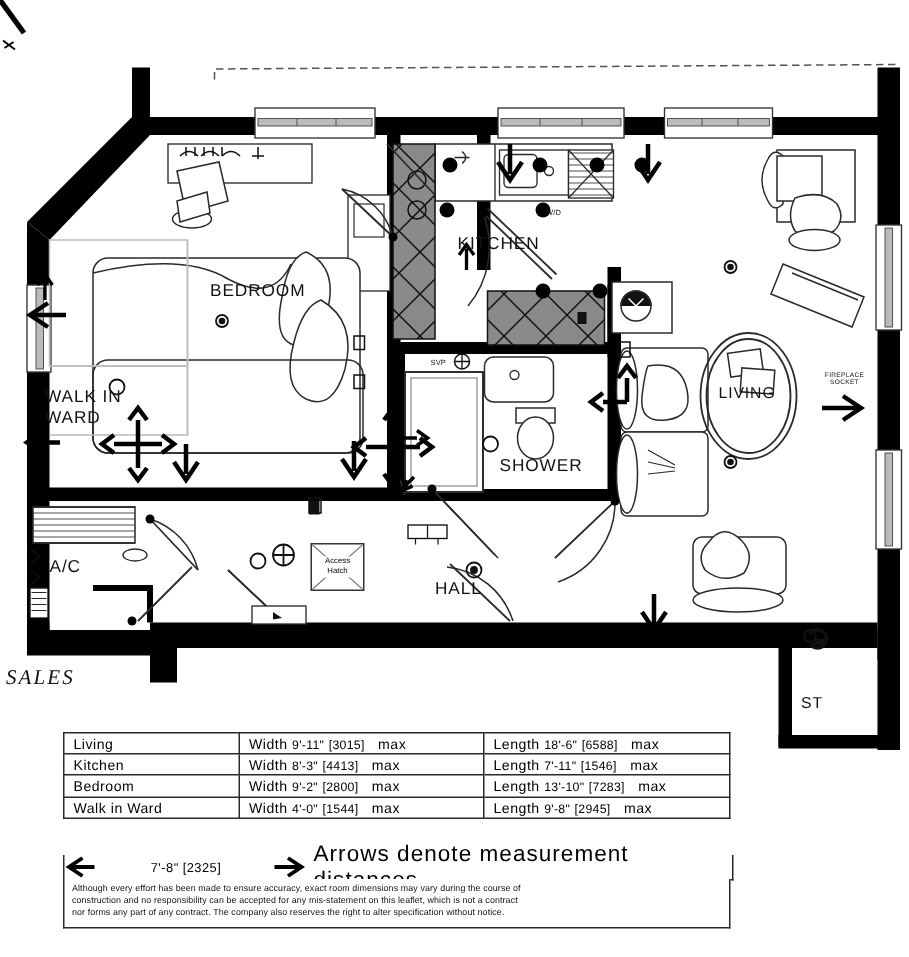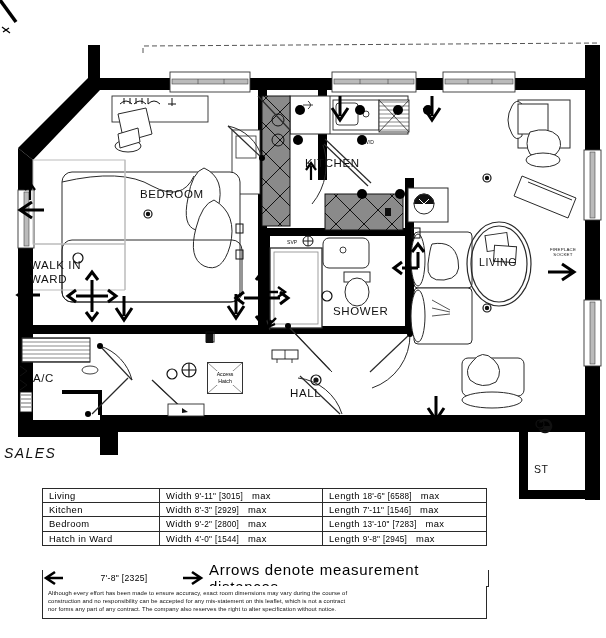--- a/index.html
+++ b/index.html
@@ -26,21 +26,21 @@
   .rlabel.micro{font-size:5px;letter-spacing:0.1px;}
 
   #label-walkin{left:30px;top:258px;width:70px;line-height:14px;}
   #label-bedroom{left:140px;top:188px;}
   #label-kitchen{left:305px;top:157px;}
   #label-shower{left:333px;top:305px;}
   #label-hall{left:254px;top:387px;margin-left:36px;}
   #label-living{left:479px;top:256px;}
   #label-st{left:534px;top:463px;}
   #label-ac{left:33px;top:372px;}
-  #label-sales{left:4px;top:445px;font-style:italic;font-size:14px;letter-spacing:1.4px;font-family:Liberation Sans, sans-serif;}
+  #label-sales{left:4px;top:445px;font-style:italic;font-size:14px;letter-spacing:1.4px;font-family:Liberation Serif, serif;}
   #label-wd{left:364px;top:139px;}
   #label-svp{left:287px;top:239px;}
   #label-fireplace{left:546px;top:247px;width:34px;text-align:center;}
 
   .access-hatch{
     position:absolute;left:207px;top:362px;width:34px;height:30px;
     border:1px solid #333;
     font-size:5.2px;line-height:7px;text-align:center;
     display:flex;flex-direction:column;align-items:center;justify-content:center;
     background:transparent;
@@ -539,30 +539,30 @@
 <div class="table-wrap">
   <table class="dims">
     <tbody>
       <tr>
         <td class="rm">Living</td>
         <td class="w"><span>Width</span> <span class="num">9'-11"</span> <span class="num">[3015]</span> <span class="maxw">max</span></td>
         <td class="l"><span>Length</span> <span class="num">18'-6"</span> <span class="num">[6588]</span> <span class="maxw">max</span></td>
       </tr>
       <tr>
         <td class="rm">Kitchen</td>
-        <td class="w"><span>Width</span> <span class="num">8'-3"</span> <span class="num">[2929]</span> <span class="maxw">max</span></td>
+        <td class="w"><span>Width</span> <span class="num">8'-3"</span> <span class="num">[4413]</span> <span class="maxw">max</span></td>
         <td class="l"><span>Length</span> <span class="num">7'-11"</span> <span class="num">[1546]</span> <span class="maxw">max</span></td>
       </tr>
       <tr>
         <td class="rm">Bedroom</td>
         <td class="w"><span>Width</span> <span class="num">9'-2"</span> <span class="num">[2800]</span> <span class="maxw">max</span></td>
         <td class="l"><span>Length</span> <span class="num">13'-10"</span> <span class="num">[7283]</span> <span class="maxw">max</span></td>
       </tr>
       <tr>
-        <td class="rm">Hatch in Ward</td>
+        <td class="rm">Walk in Ward</td>
         <td class="w"><span>Width</span> <span class="num">4'-0"</span> <span class="num">[1544]</span> <span class="maxw">max</span></td>
         <td class="l"><span>Length</span> <span class="num">9'-8"</span> <span class="num">[2945]</span> <span class="maxw">max</span></td>
       </tr>
     </tbody>
   </table>
 </div>
 
 <div class="arrowrow">
   <div class="seg1">
     <svg width="162" height="16" viewBox="0 0 162 16" style="left:0;top:0">

